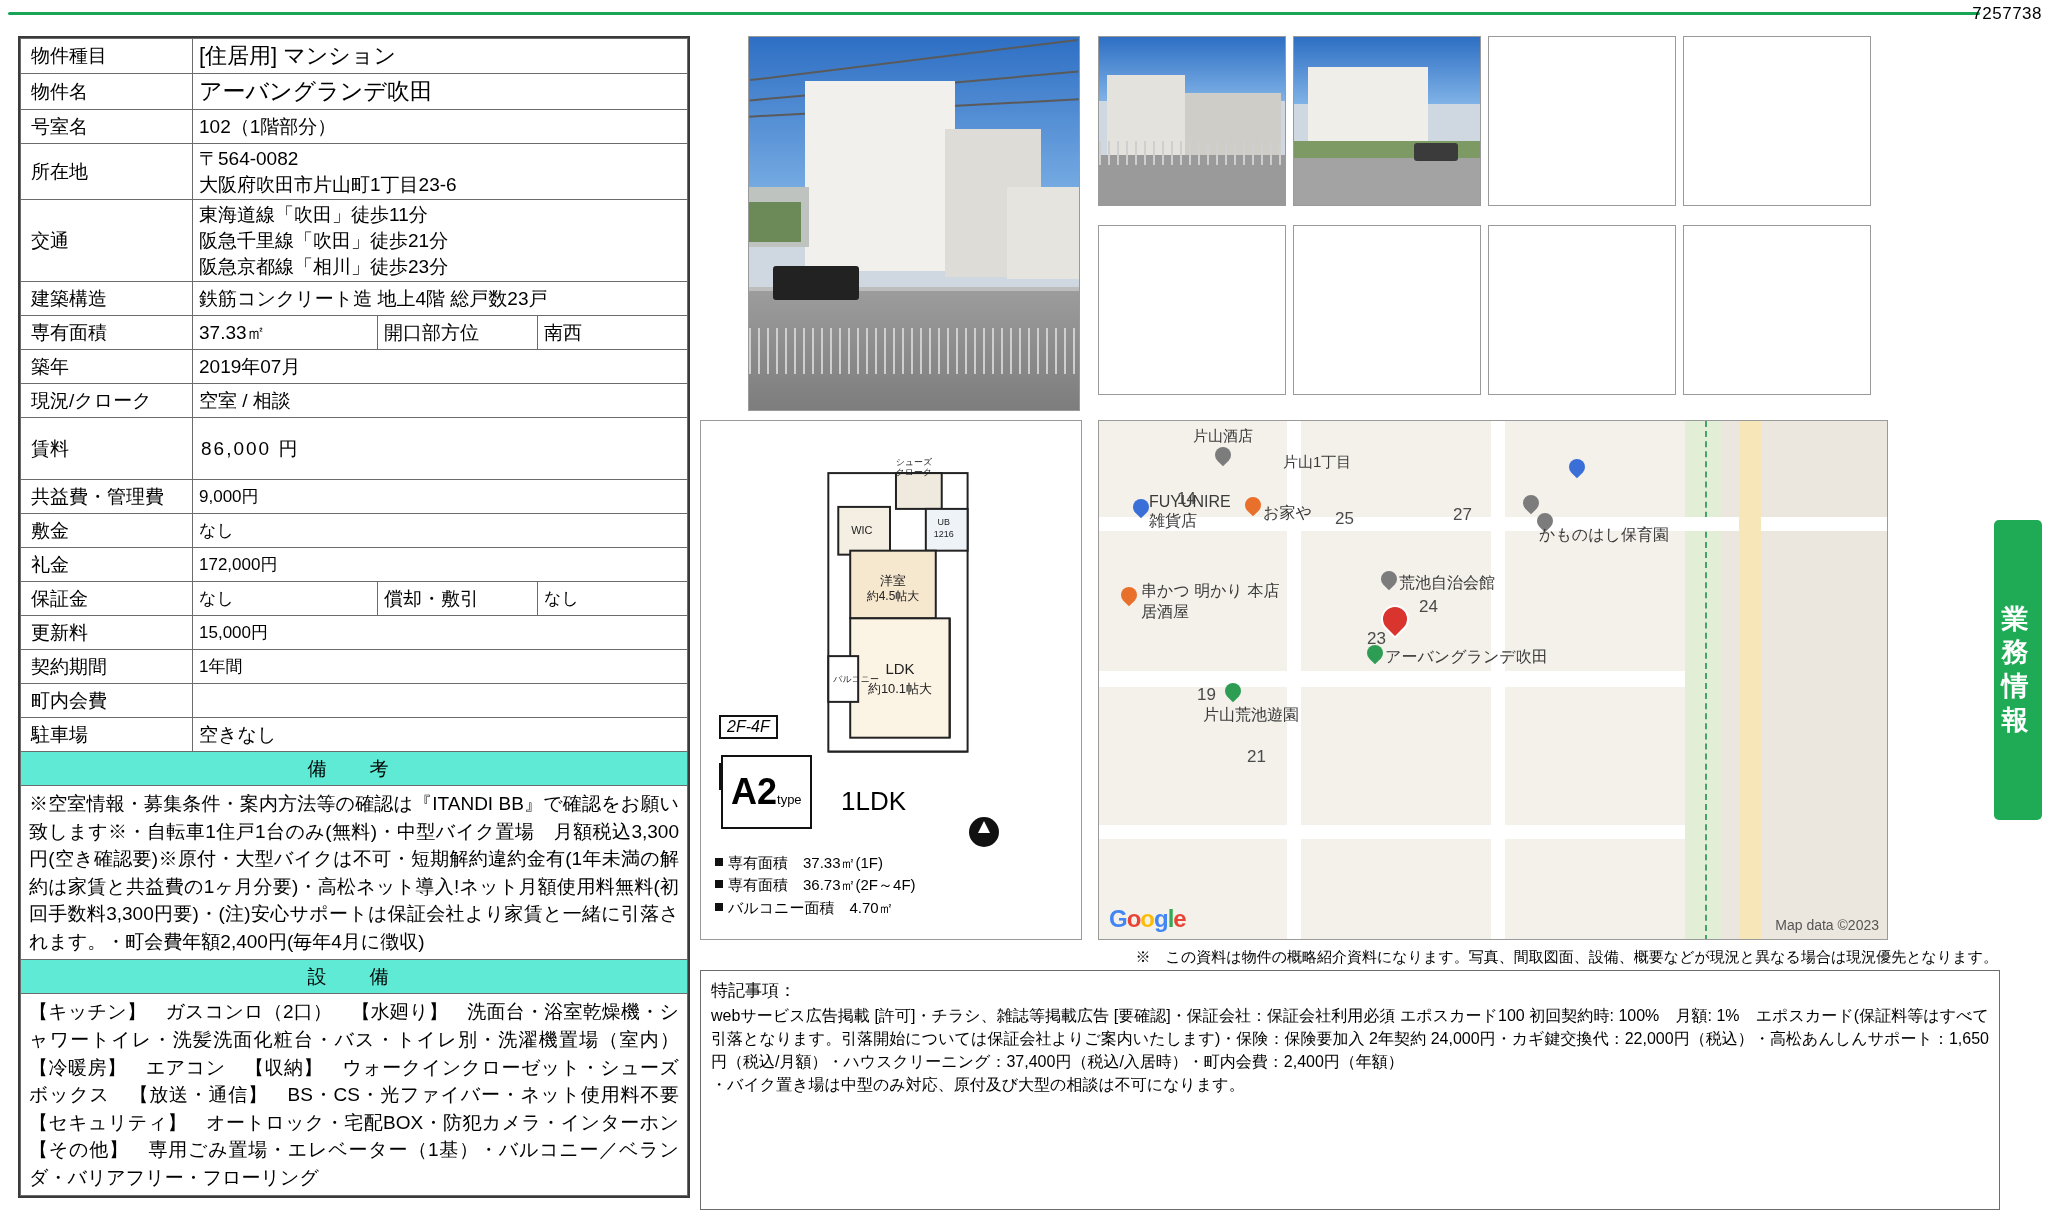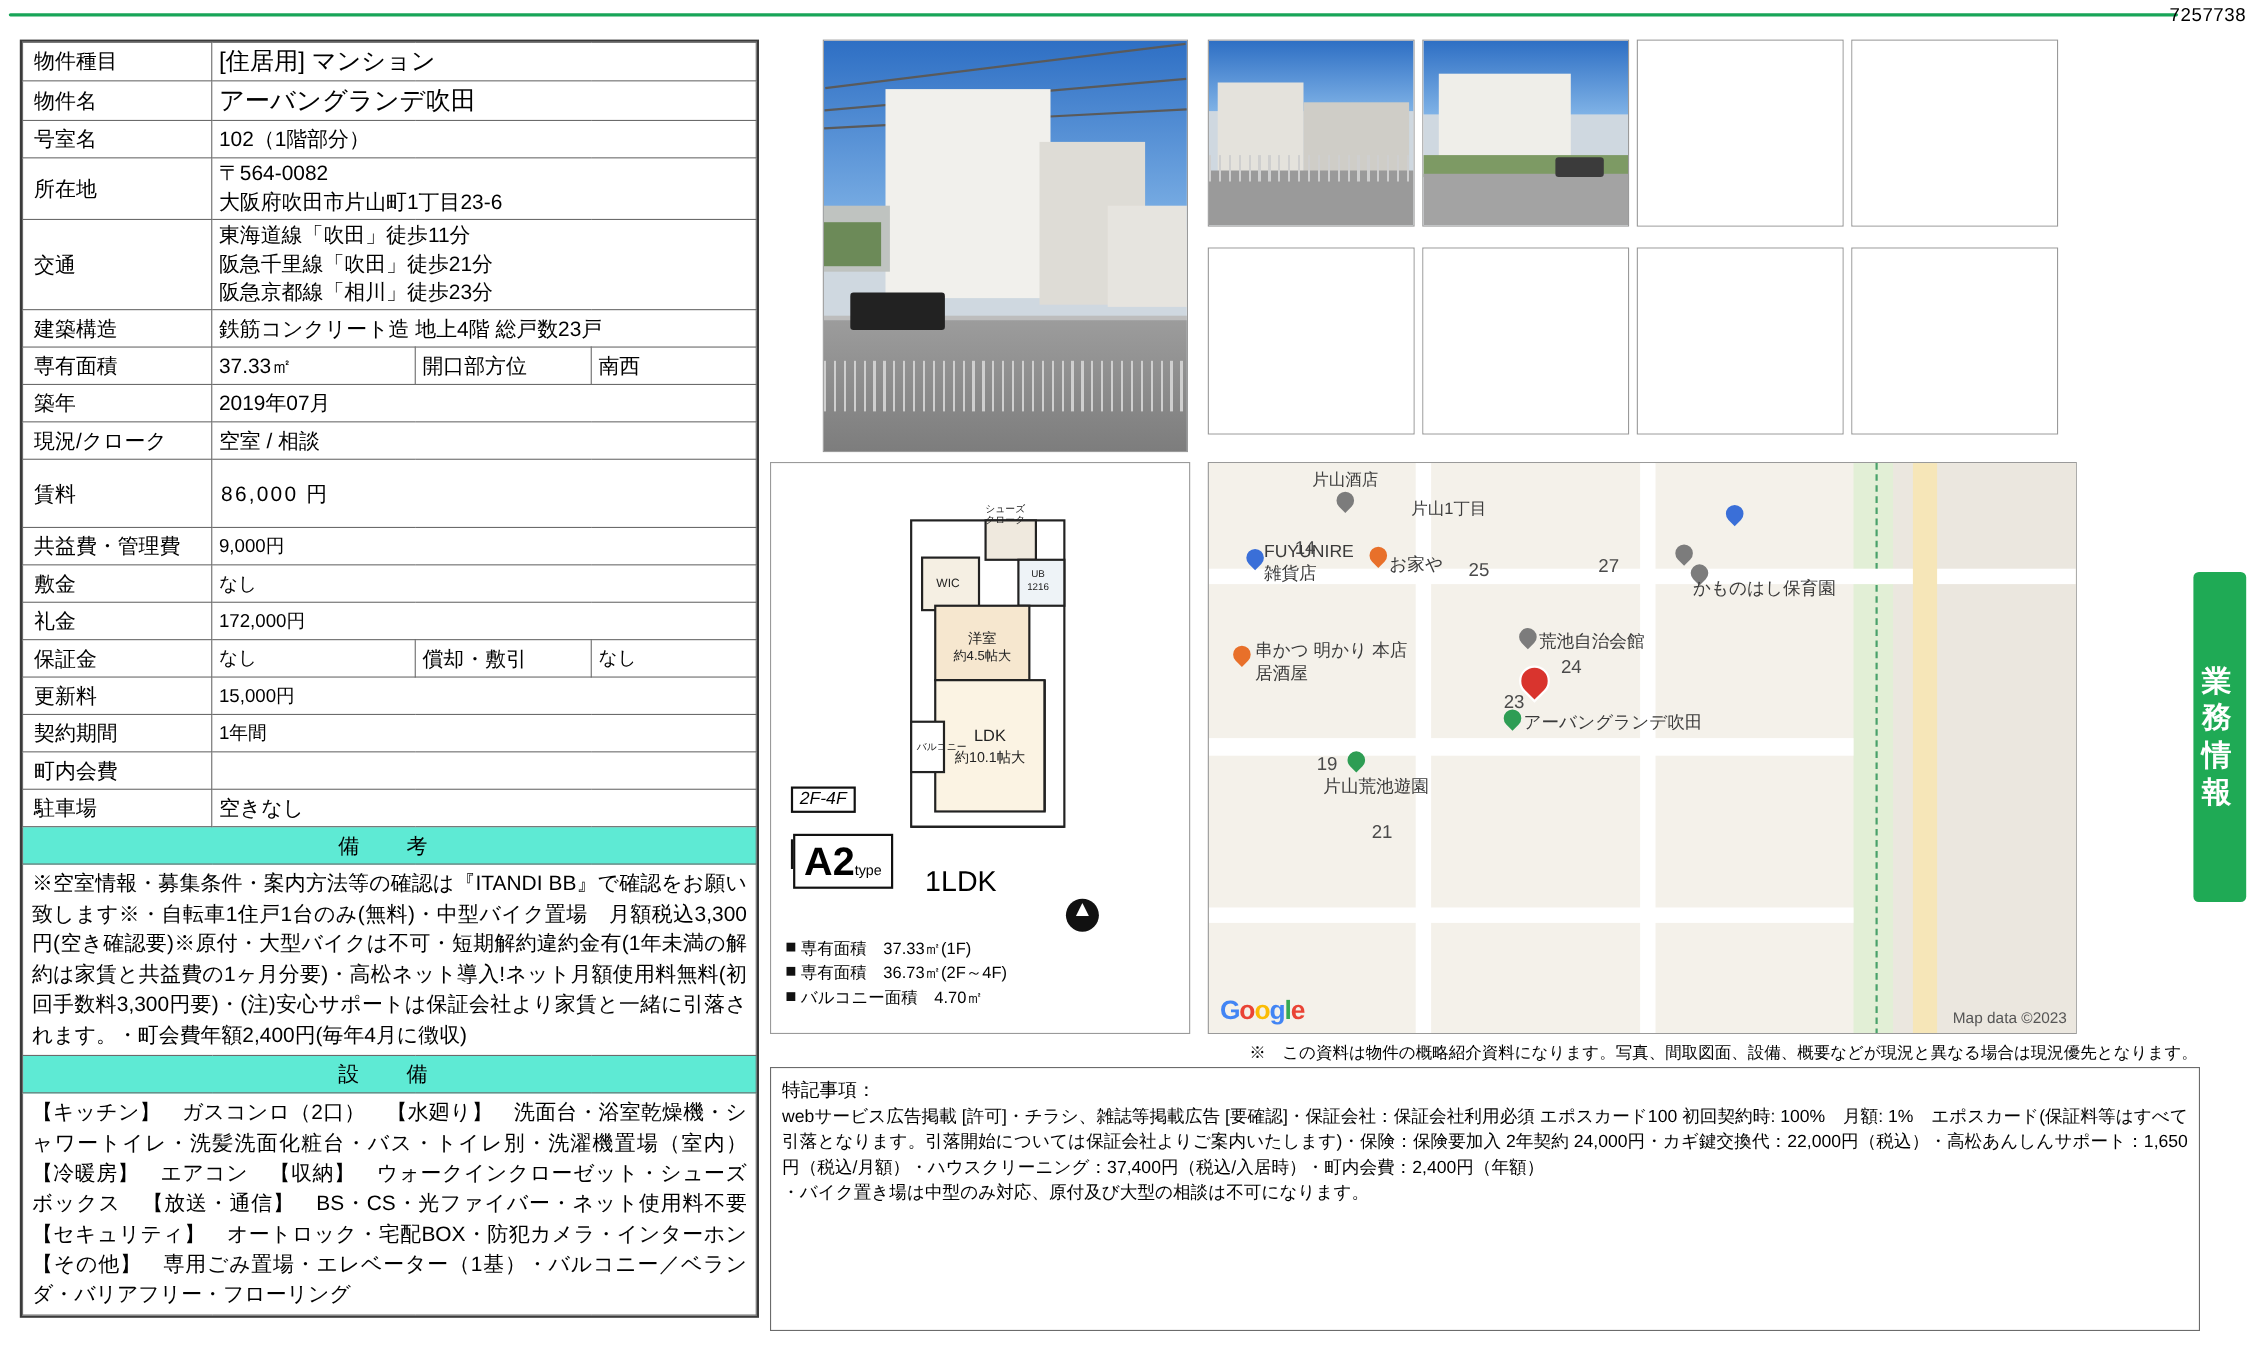--- a/index.html
+++ b/index.html
@@ -98,22 +98,22 @@
     background:#1faa55; border-radius:5px; color:#fff;
     display:flex; flex-direction:column; align-items:center; justify-content:center;
     font-size:27px; letter-spacing:6px; line-height:1.25; font-weight:bold;
   }
   .side-tab span { display:block; }
   
   .plan-badge {
     position:absolute; border:2px solid #111; padding:1px 6px; font-size:16px; background:#fff;font-style:italic;
   }
   .a2 {
-    position:absolute; left:20px; bottom:131px; border:2px solid #111;
-    display:flex; align-items:baseline; padding:2px 8px; background:#fff;
+    position:absolute; left:20px; bottom:110px; border:2px solid #111;
+    display:flex; align-items:baseline; padding:14px 8px; background:#fff;
   }
   .a2 .big { font-size:36px; font-weight:bold; letter-spacing:0; }
   .a2 .sub { font-size:13px; }
   .a2-right { position:absolute; left:140px; bottom:122px; font-size:26px; }
   .area-list { position:absolute; left:14px; bottom:20px; font-size:15px; line-height:1.5; }
   .area-list .sq { display:inline-block; width:8px; height:8px; background:#111; margin-right:5px; vertical-align:2px;}
   .compass {
     position:absolute; right:82px; bottom:92px; width:30px; height:30px; border-radius:50%;
     background:#111;
   }

